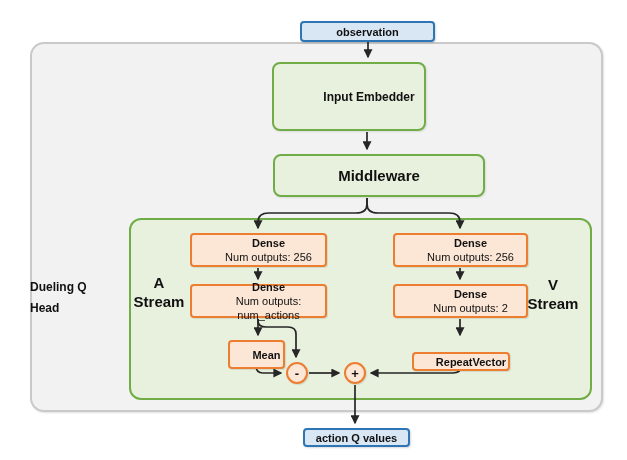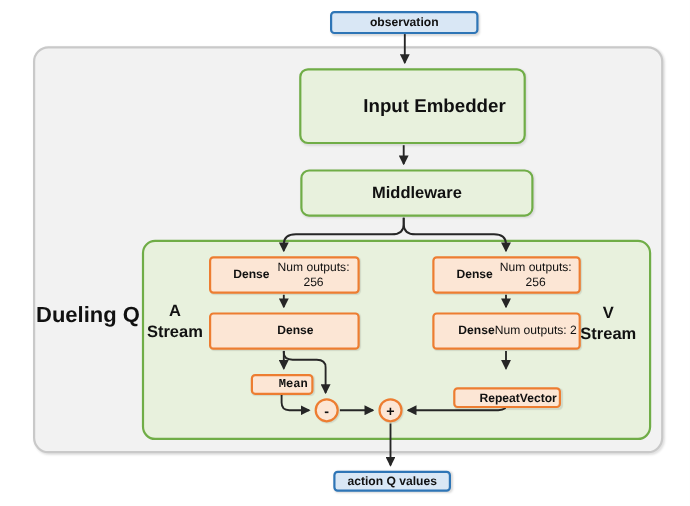--- a/index.html
+++ b/index.html
@@ -30,35 +30,35 @@
     box-shadow:1px 1px 2px rgba(0,0,0,0.15);
   }
   .greenbox{
     background:#e8f1dd;border:2.5px solid #70ad47;border-radius:8px;
     display:flex;align-items:center;justify-content:center;
     font-weight:bold;
     box-shadow:1px 1px 2px rgba(0,0,0,0.10);
   }
   .orangebox{
     background:#fce6d5;border:2px solid #ed7d31;border-radius:4px;
-    display:flex;align-items:center;justify-content:center;
+    display:flex;flex-direction:column;align-items:center;justify-content:center;
     font-size:11px;line-height:14px;text-align:center;
     box-shadow:1px 1px 1px rgba(0,0,0,0.10);
     padding-left:20px;
   }
   .orangebox .t1{font-weight:bold;}
   .circle{
     width:22px;height:22px;border-radius:50%;
     background:#fce6d5;border:2px solid #ed7d31;
     display:flex;align-items:center;justify-content:center;
     font-weight:bold;font-size:13px;line-height:1;
     box-shadow:1px 1px 1px rgba(0,0,0,0.10);
   }
   .biglabel{
-    font-weight:bold;text-align:center;line-height:21px;font-size:20px;
+    font-weight:bold;text-align:left;line-height:21px;font-size:12px;
   }
   .streamlabel{
     font-weight:bold;text-align:center;line-height:19px;font-size:15px;
   }
   .line{display:block;}
 </style>
 </head>
 <body>
 
 <div class="canvas">
@@ -82,63 +82,65 @@
       <path d="M258,319 L258,335" marker-end="url(#arr)"></path>
       <path d="M258,319 L258,321 Q258,327 266,327 L288,327 Q296,327 296,334 L296,357" marker-end="url(#arr)"></path>
       <path d="M256,359 L256,366 Q256,373 263,373 L281,373" marker-end="url(#arr)"></path>
       <path d="M309,373 L339,373" marker-end="url(#arr)"></path>
       <path d="M460,319 L460,335" marker-end="url(#arr)"></path>
       <path d="M461,359 L461,366 Q461,373 453,373 L371,373" marker-end="url(#arr)"></path>
       <path d="M355,385 L355,423" marker-end="url(#arr)"></path>
     </g>
   </svg>
 
-  <div class="abs bluebox" style="left:300px;top:10px;width:135px;height:21px;">
+  <div class="abs bluebox" style="left:300px;top:21px;width:135px;height:21px;">
     <span>observation</span>
   </div>
 
-  <div class="abs greenbox" style="left:272px;top:62px;width:206px;height:69px;font-size:17px;padding-left:40px;">
+  <div class="abs greenbox" style="left:272px;top:62px;width:154px;height:69px;font-size:12px;padding-left:40px;">
     <span>Input Embedder</span>
   </div>
 
   <div class="abs greenbox" style="left:273px;top:154px;width:212px;height:43px;font-size:15px;">
     <span>Middleware</span>
   </div>
 
   <div class="abs biglabel" style="left:30px;top:277px;width:100px;">
     <span class="line">Dueling Q</span>
+    <span class="line">Head</span>
   </div>
 
   <div class="abs streamlabel" style="left:130px;top:273px;width:58px;">
     <span class="line">A</span>
     <span class="line">Stream</span>
   </div>
   <div class="abs streamlabel" style="left:519px;top:275px;width:68px;">
     <span class="line">V</span>
     <span class="line">Stream</span>
   </div>
 
   <div class="abs orangebox" style="left:190px;top:233px;width:137px;height:34px;">
     <span class="t1">Dense</span>
     <span class="t2">Num outputs: 256</span>
   </div>
   <div class="abs orangebox" style="left:190px;top:284px;width:137px;height:34px;">
     <span class="t1">Dense</span>
+    <span class="t2">Num outputs: num_actions</span>
   </div>
 
   <div class="abs orangebox" style="left:393px;top:233px;width:135px;height:34px;">
     <span class="t1">Dense</span>
     <span class="t2">Num outputs: 256</span>
   </div>
   <div class="abs orangebox" style="left:393px;top:284px;width:135px;height:34px;">
     <span class="t1">Dense</span>
     <span class="t2">Num outputs: 2</span>
   </div>
 
-  <div class="abs orangebox" style="left:228px;top:340px;width:57px;height:19px;font-family:Liberation Mono, monospace;">
+  <div class="abs orangebox" style="left:228px;top:340px;width:57px;height:29px;">
     <span class="t1">Mean</span>
   </div>
   <div class="abs orangebox" style="left:412px;top:352px;width:98px;height:19px;">
     <span class="t1">RepeatVector</span>
   </div>
 
   <div class="abs circle" style="left:286px;top:362px;">
     <span>-</span>
   </div>
   <div class="abs circle" style="left:344px;top:362px;">

